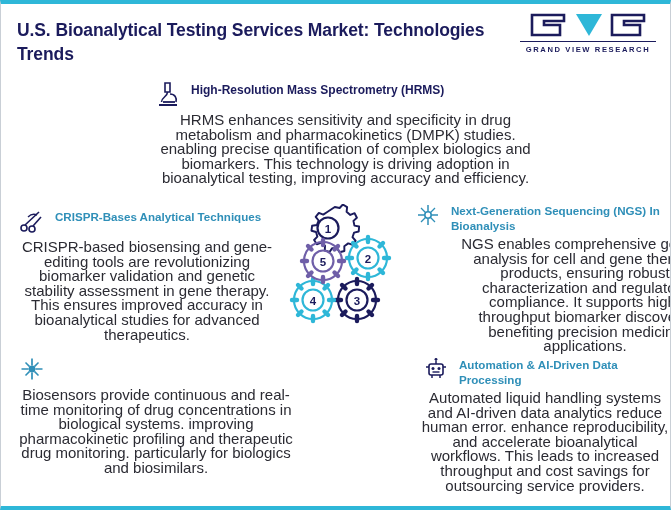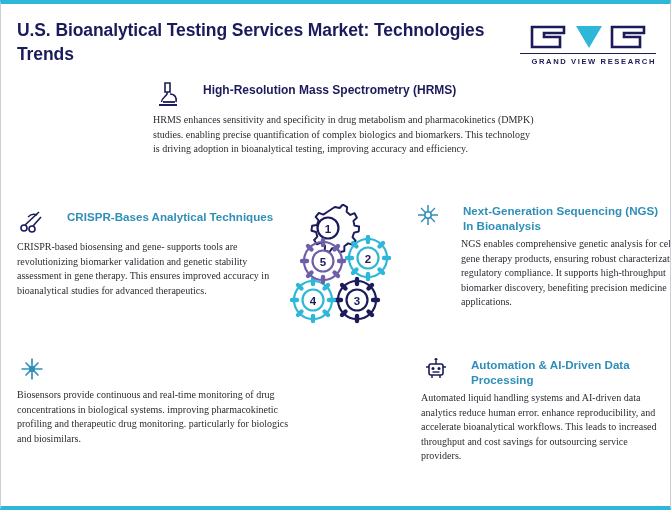--- a/index.html
+++ b/index.html
@@ -36,23 +36,23 @@
     width: 470px;
     font-size: 17.5px;
     font-weight: bold;
     line-height: 24px;
     color: #1b1b5c;
     letter-spacing: -0.1px;
   }
   #logo {
     position: absolute;
     right: 16px;
-    top: 20px;
+    top: 8px;
     width: 136px;
-    text-align: right;
+    text-align: center;
   }
   #logo-mark {
     display: block;
     margin: 0 auto 3px auto;
   }
   #logo-text {
     font-size: 7.6px;
     letter-spacing: 1.6px;
     color: #1b1b5c;
     font-weight: bold;
@@ -62,45 +62,44 @@
     height: 1px;
     background: #1b1b5c;
     margin: 3px auto 3px auto;
   }
 
   
   .block { position: absolute; }
   .block-head {
     display: flex;
     align-items: flex-start;
-    gap: 20px;
+    gap: 8px;
     margin-bottom: 4px;
   }
   .blk-icon {
     flex: 0 0 auto;
     width: 30px;
     height: 30px;
     display: flex;
     align-items: center;
     justify-content: center;
     margin-top: -2px;
   }
   .blk-title {
     font-size: 11.6px;
     font-weight: bold;
     line-height: 14.5px;
     color: #2f8fb8;
     padding-top: 2px;
   }
   .blk-body {
-    font-size: 10px;
+    font-size: 15px;
     line-height: 14.6px;
     color: #2b2b33;
-    text-align: left;
-    font-family: Liberation Serif, serif;
+    text-align: center;
   }
 
   
   #block-hrms { left: 152px; top: 77px; width: 390px; }
   #block-hrms .blk-title { color: #1b1b5c; font-size: 12px; }
   #block-hrms .blk-body { width: 385px; }
 
   #block-crispr { left: 16px; top: 204px; width: 268px; }
   #block-crispr .blk-body { width: 260px; }
 
@@ -168,21 +167,21 @@
         <svg width="26" height="26" viewBox="0 0 26 26">
           <circle cx="5" cy="20" r="3" fill="none" stroke="#1b1b5c" stroke-width="1.6"></circle>
           <circle cx="13" cy="21" r="3" fill="none" stroke="#1b1b5c" stroke-width="1.6"></circle>
           <path d="M6 17 L20 4" stroke="#1b1b5c" stroke-width="1.6"></path>
           <path d="M14 18 L22 9" stroke="#1b1b5c" stroke-width="1.6"></path>
           <path d="M9 9 q4 -4 9 -2" fill="none" stroke="#1b1b5c" stroke-width="1.4"></path>
         </svg>
       </div>
       <div class="blk-title">CRISPR-Bases Analytical Techniques</div>
     </div>
-    <div class="blk-body">CRISPR-based biosensing and gene- supports tools are revolutionizing biomarker validation and genetic stability assessment in gene therapy. This ensures improved accuracy in bioanalytical studies for advanced therapeutics.</div>
+    <div class="blk-body">CRISPR-based biosensing and gene- editing tools are revolutionizing biomarker validation and genetic stability assessment in gene therapy. This ensures improved accuracy in bioanalytical studies for advanced therapeutics.</div>
   </div>
 
   <div class="block" id="block-ngs">
     <div class="block-head">
       <div class="blk-icon">
         <svg width="26" height="26" viewBox="0 0 26 26">
           <circle cx="13" cy="13" r="3.2" fill="none" stroke="#2f8fb8" stroke-width="1.6"></circle>
           <path d="M13 9.8 V3 M13 16.2 V23 M9.8 13 H3 M16.2 13 H23" stroke="#2f8fb8" stroke-width="1.5"></path>
           <path d="M10.7 10.7 L6 6 M15.3 15.3 L20 20 M15.3 10.7 L20 6 M10.7 15.3 L6 20" stroke="#2f8fb8" stroke-width="1.3"></path>
         </svg>

